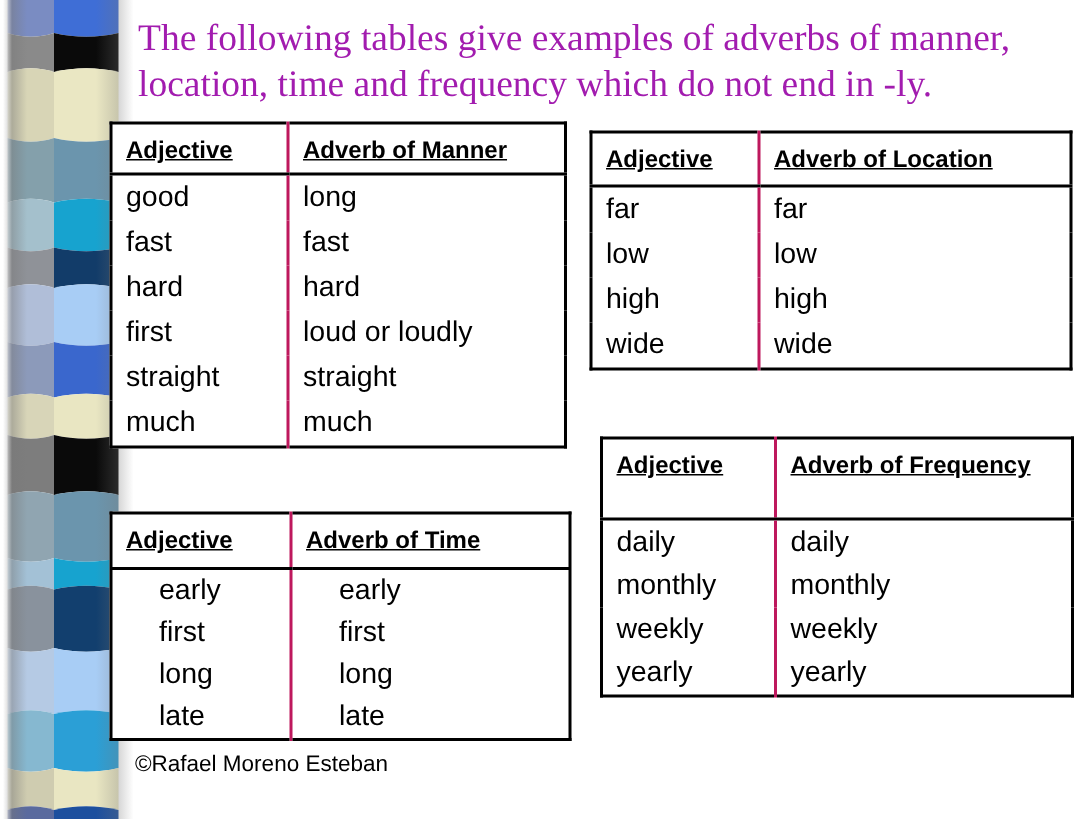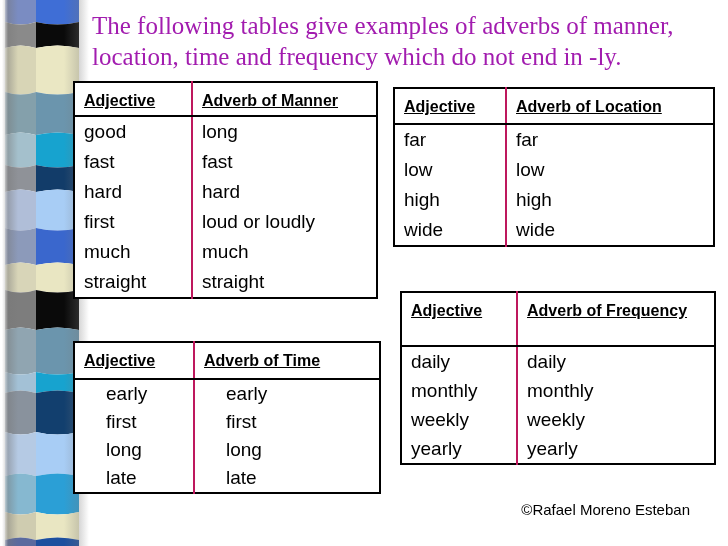--- a/index.html
+++ b/index.html
@@ -66,21 +66,21 @@
   .t-time     col.c1{width:120px;}
 
   .t-frequency{left:400px;top:291px;width:316px;}
   .t-frequency th{height:47px;}
   .t-frequency td{height:29px;}
   .t-frequency col.c1{width:116px;}
 
   
   .footer{
     position:absolute;left:90px;top:501px;width:600px;z-index:3;
-    text-align:right;font-size:15px;color:#000000;
+    text-align:left;font-size:15px;color:#000000;
   }
 </style>
 </head>
 <body>
 
 <div class="slide">
 
   <div class="stripe-wrap">
     <svg viewBox="0 0 92 546" preserveAspectRatio="none" xmlns="http://www.w3.org/2000/svg">
         <path d="M 5 -8 Q 20.5 -13 36 -8 L 36 22 Q 20.5 27 5 22 Z" fill="#7a8cc2"></path>
@@ -145,27 +145,27 @@
         </tr>
         <tr>
           <td>hard</td>
           <td>hard</td>
         </tr>
         <tr>
           <td>first</td>
           <td>loud or loudly</td>
         </tr>
         <tr>
+          <td>straight</td>
+          <td>straight</td>
+        </tr>
+        <tr>
           <td>much</td>
           <td>much</td>
         </tr>
-        <tr>
-          <td>straight</td>
-          <td>straight</td>
-        </tr>
       </tbody>
   </table>
 
   <table class="wtable t-location">
     <colgroup>
         <col class="c1">
         <col class="c2">
       </colgroup>
     <thead>
       <tr>

